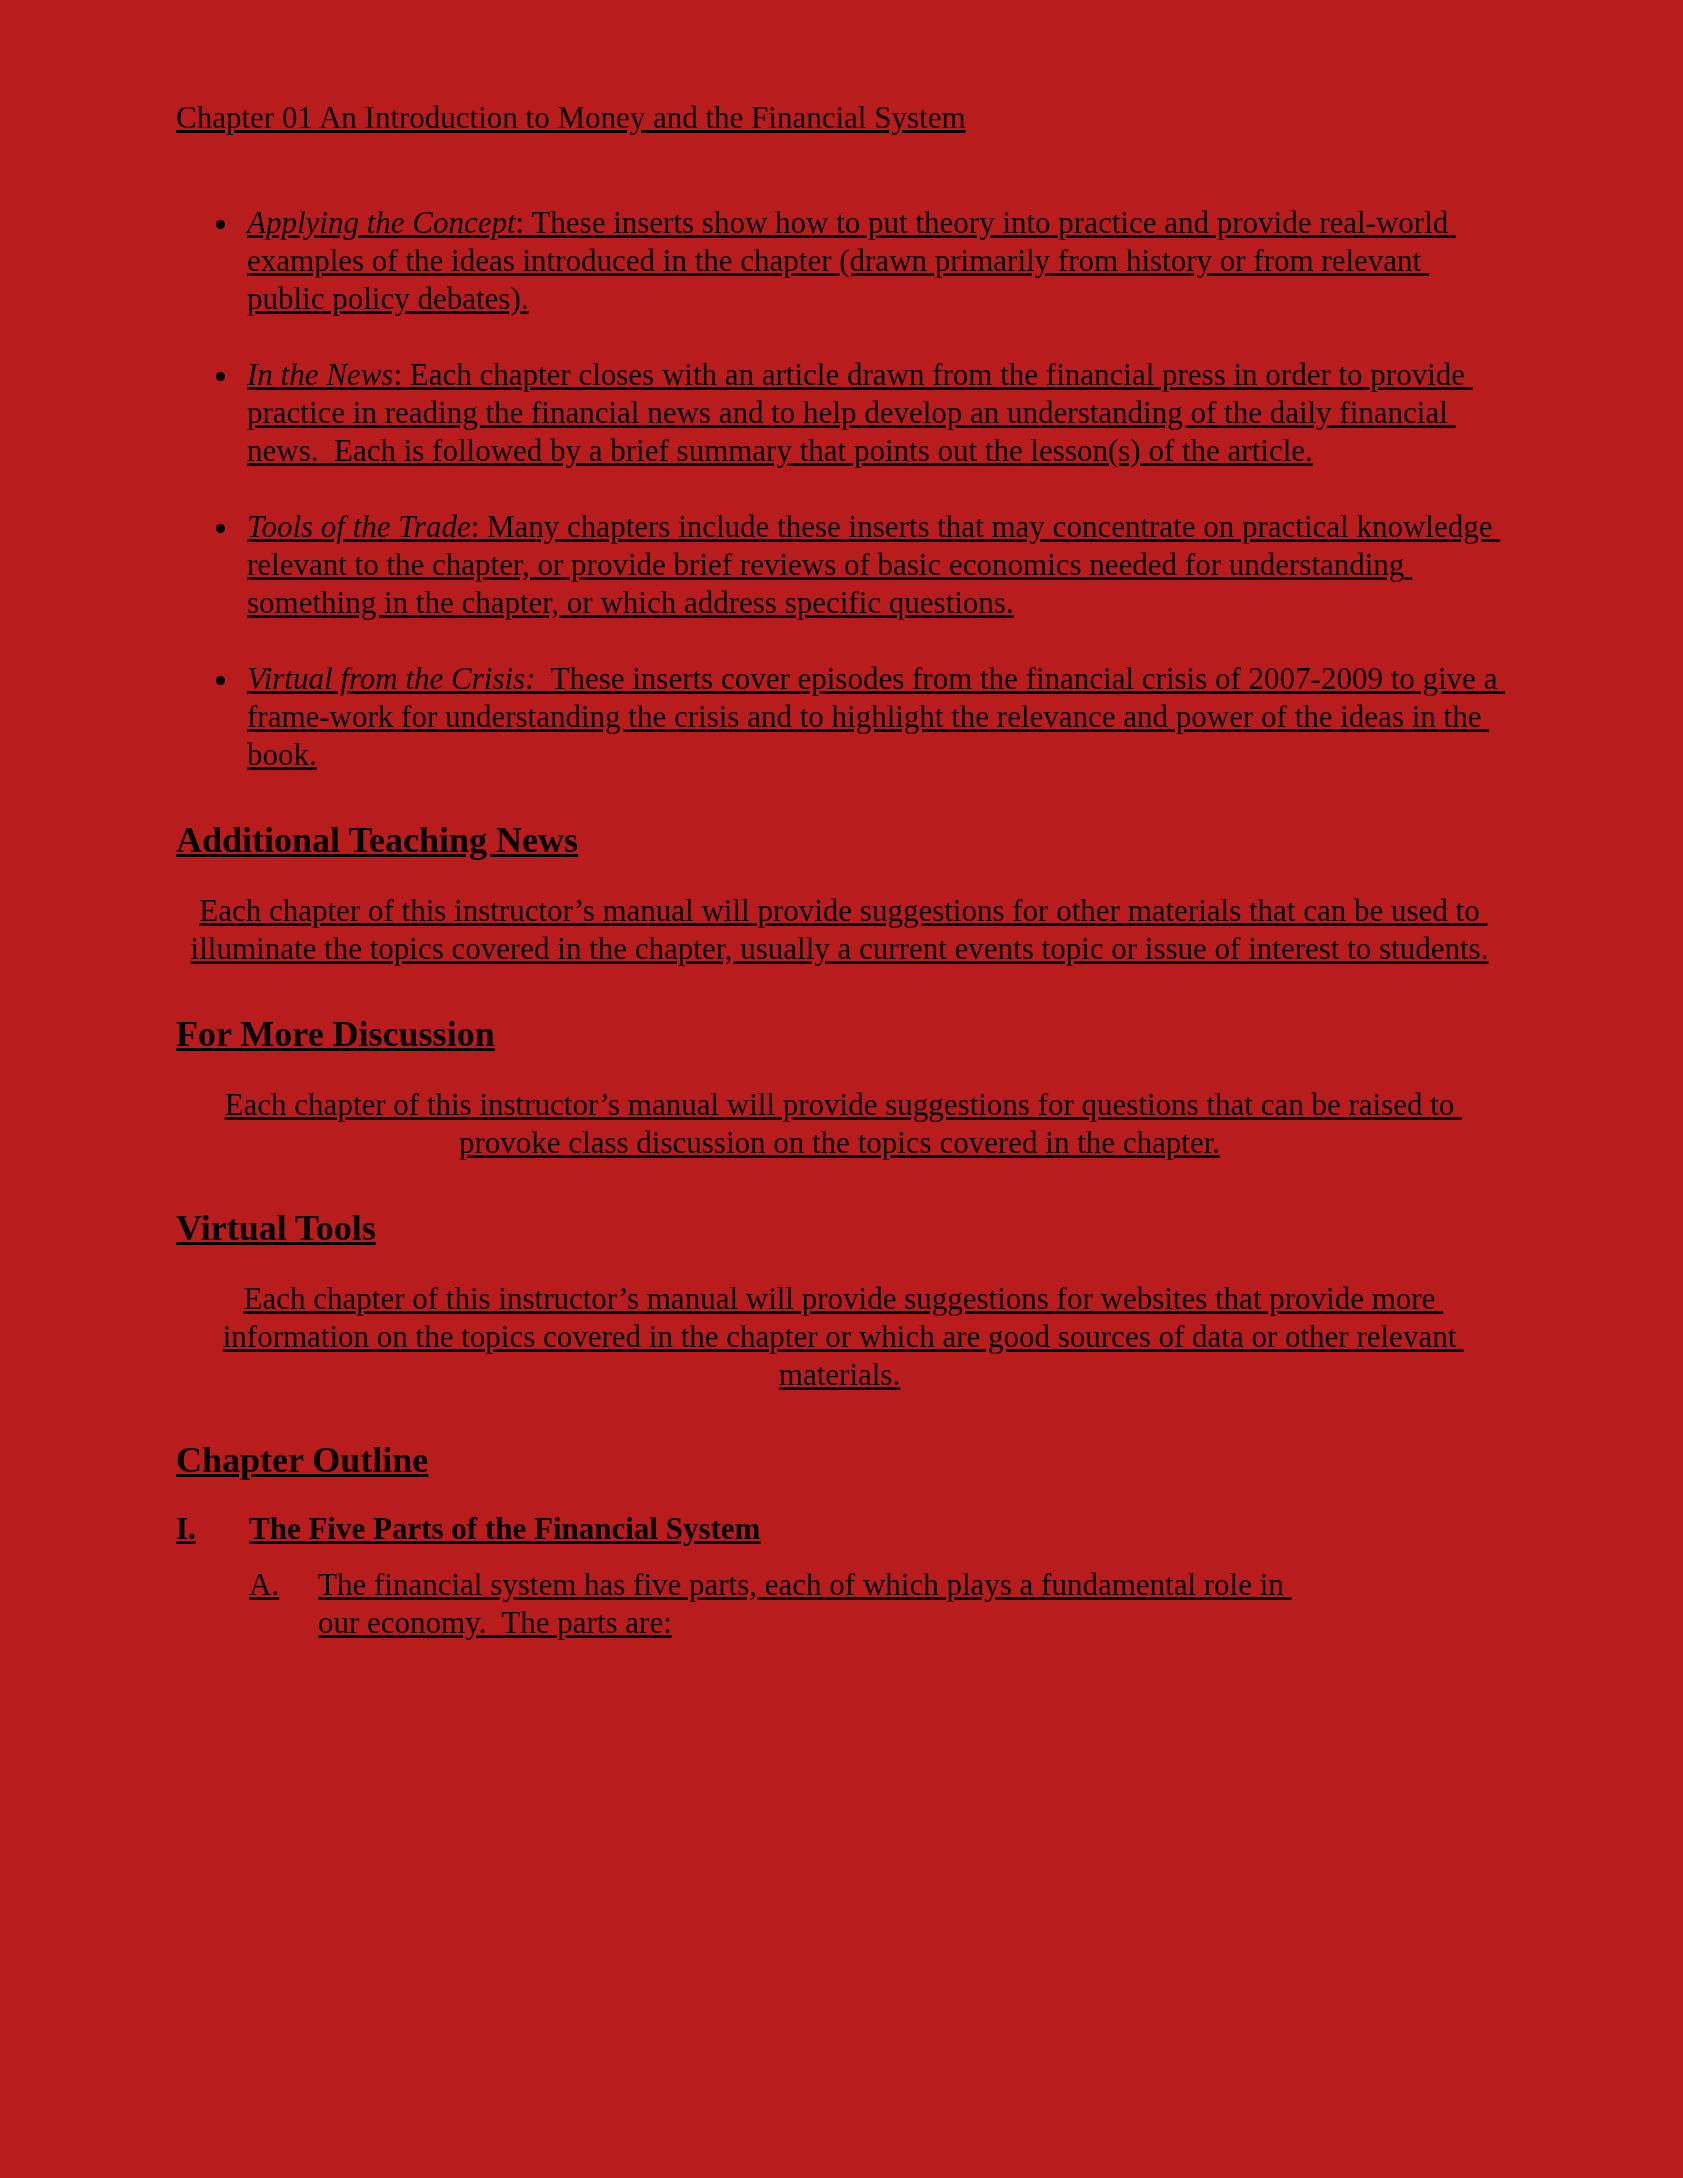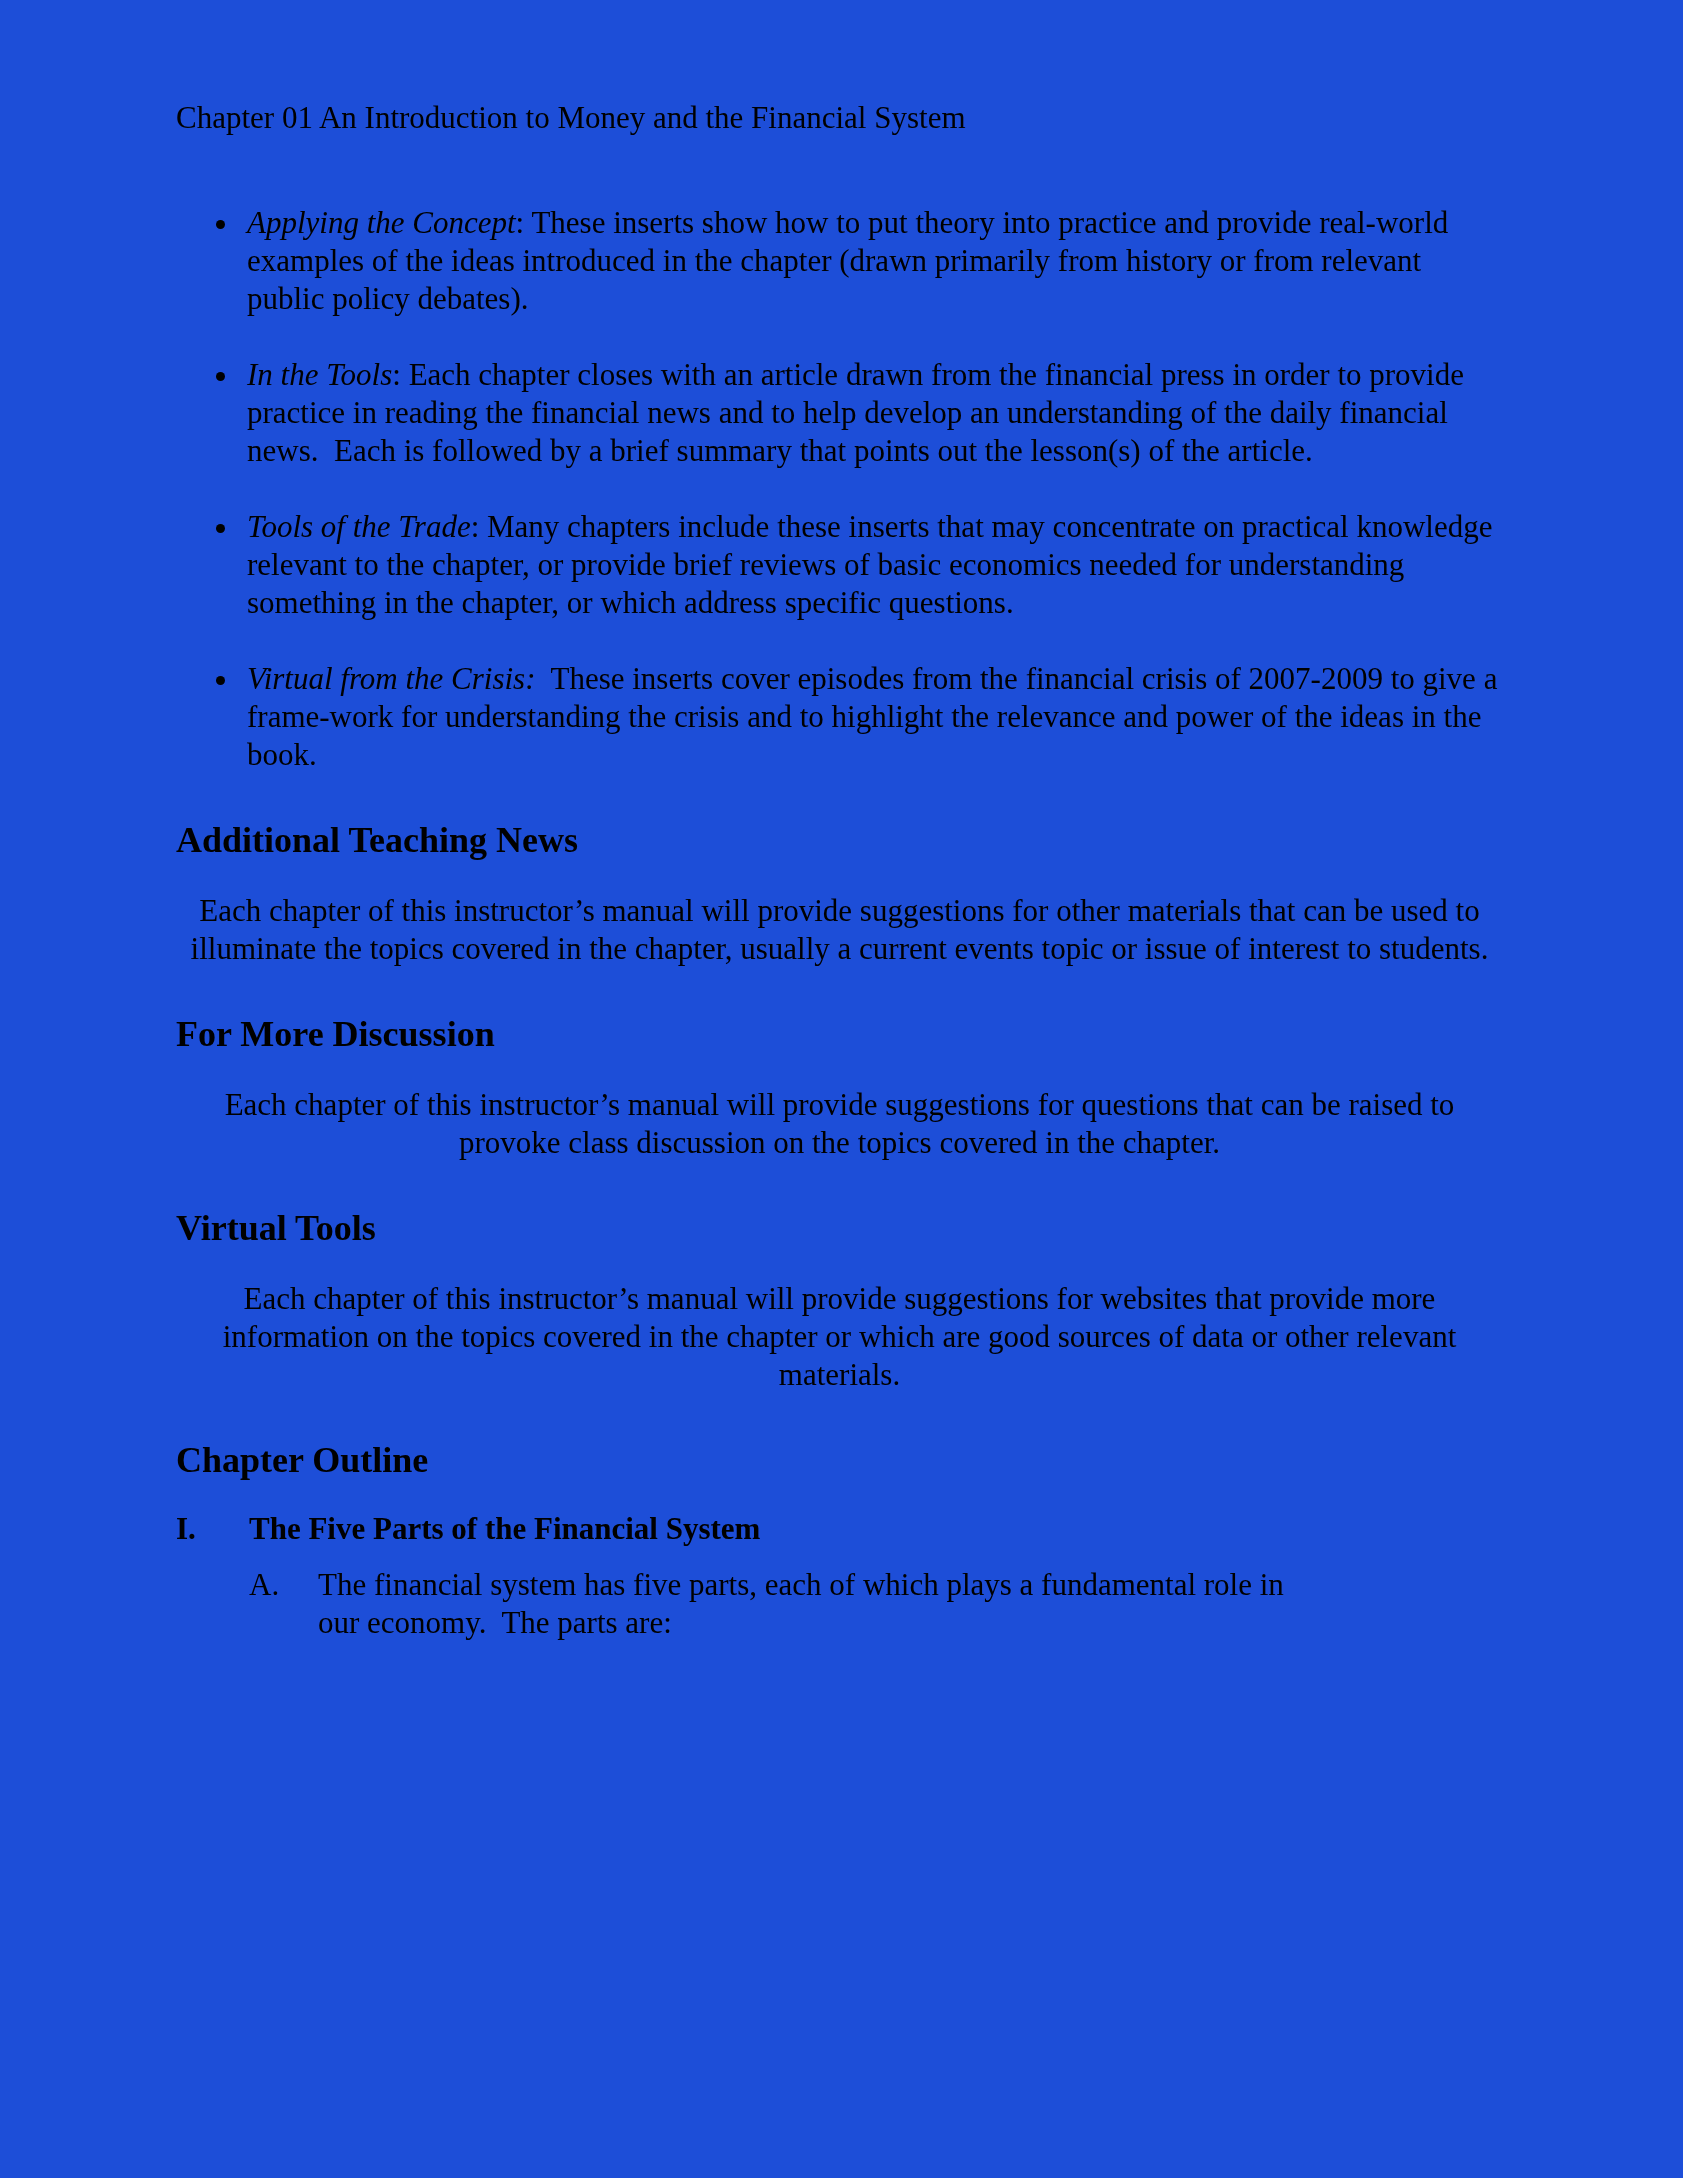--- a/index.html
+++ b/index.html
@@ -4,28 +4,29 @@
 <style>
   html, body {
     margin: 0;
     padding: 0;
     background: #ffffff;
   }
   .page {
     position: relative;
     width: 1683px;
     height: 2178px;
-    background: #1d4ed8;
+    background: #b91c1c;
     color: #000000;
     font-family: "Liberation Serif", serif;
     font-size: 31px;
     line-height: 38px;
     box-sizing: border-box;
     padding: 99px 180px 0 176px;
     overflow: hidden;
+    text-decoration: underline;
   }
   .running-header {
     margin: 0 0 67px 0;
     white-space: pre-wrap;
   }
   ul.bullets {
     margin: 6px 0 8px 0;
     padding: 0 0 0 65px;
     list-style: disc outside;
   }
@@ -85,21 +86,21 @@
 </style>
 </head>
 <body>
 
 <div class="page">
 
   <div class="running-header">Chapter 01 An Introduction to Money and the Financial System</div>
 
   <ul class="bullets">
     <li><span class="term">Applying the Concept</span><span>: These inserts show how to put theory into practice and provide real-world examples of the ideas introduced in the chapter (drawn primarily from history or from relevant public policy debates).</span></li>
-    <li><span class="term">In the Tools</span><span>: Each chapter closes with an article drawn from the financial press in order to provide practice in reading the financial news and to help develop an understanding of the daily financial news.  Each is followed by a brief summary that points out the lesson(s) of the article.</span></li>
+    <li><span class="term">In the News</span><span>: Each chapter closes with an article drawn from the financial press in order to provide practice in reading the financial news and to help develop an understanding of the daily financial news.  Each is followed by a brief summary that points out the lesson(s) of the article.</span></li>
     <li><span class="term">Tools of the Trade</span><span>: Many chapters include these inserts that may concentrate on practical knowledge relevant to the chapter, or provide brief reviews of basic economics needed for understanding something in the chapter, or which address specific questions.</span></li>
     <li><span class="term">Virtual from the Crisis:</span><span>  These inserts cover episodes from the financial crisis of 2007-2009 to give a frame-work for understanding the crisis and to highlight the relevance and power of the ideas in the book.</span></li>
   </ul>
 
   <section>
     <h2 class="section-heading">Additional Teaching News</h2>
     <p class="section-body">Each chapter of this instructor’s manual will provide suggestions for other materials that can be used to illuminate the topics covered in the chapter, usually a current events topic or issue of interest to students.</p>
   </section>
 
   <section>

